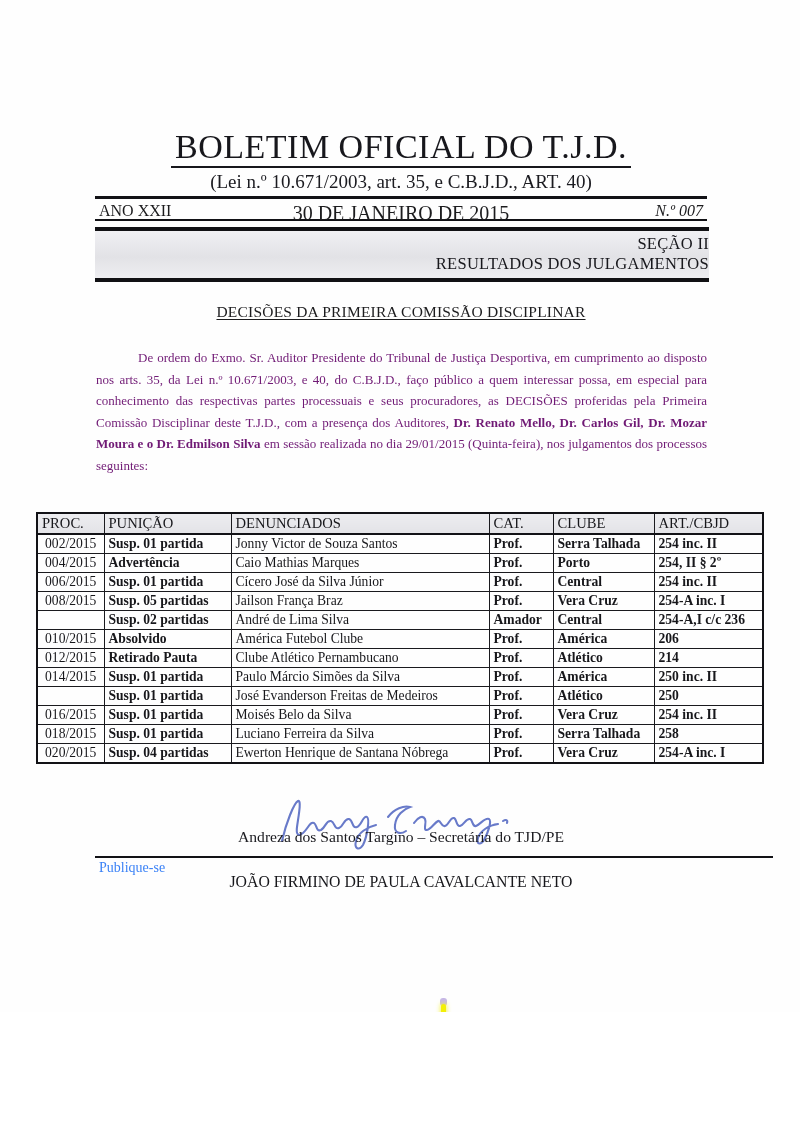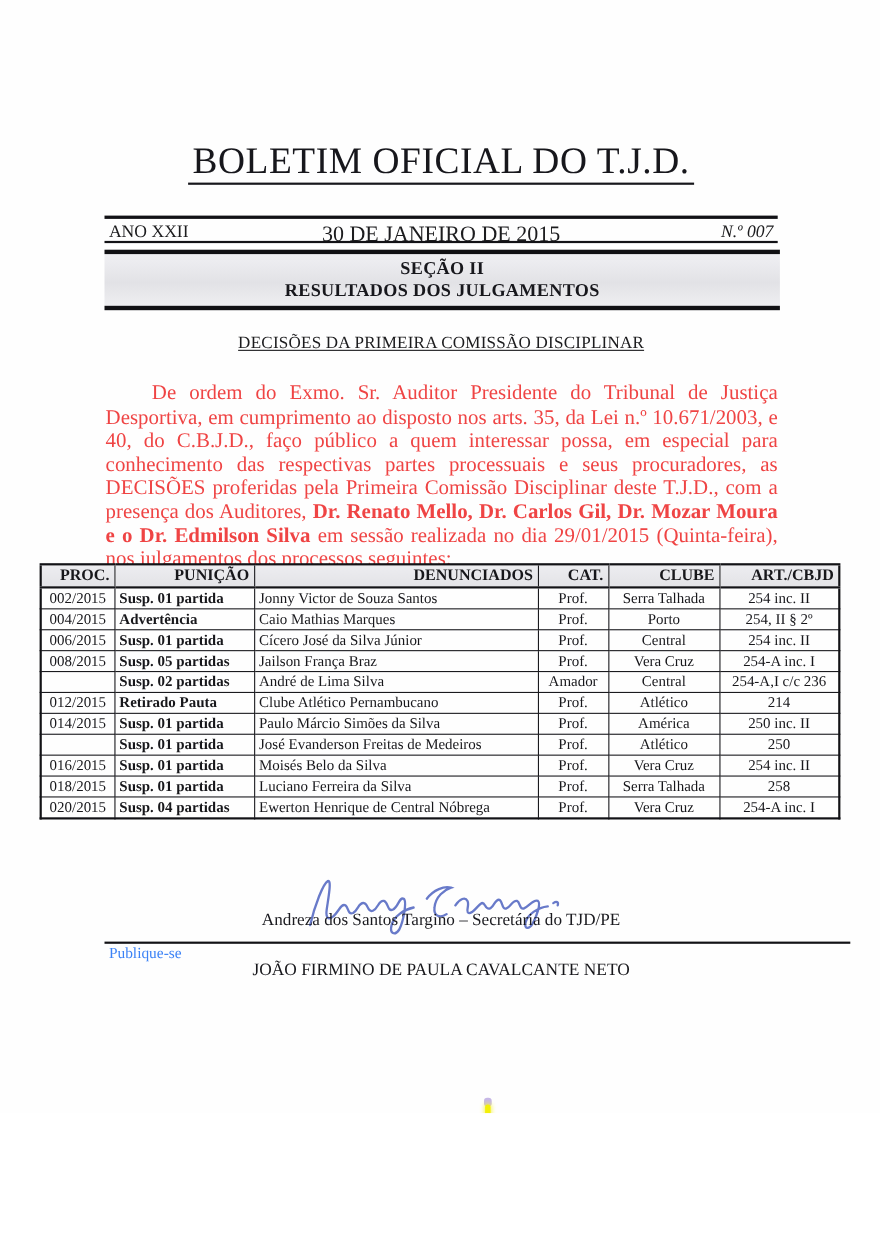--- a/index.html
+++ b/index.html
@@ -36,65 +36,66 @@
   
   .section-banner {
     position: absolute; top: 227px; left: 95px; width: 614px;
     border-top: 4px solid #111114;
     border-bottom: 4px solid #111114;
     background: linear-gradient(180deg, #f0f0f3 0%, #e2e2e6 55%, #eeeef1 100%);
     text-align: center;
     padding: 3px 0 4px 0;
   }
   .section-banner .l1, .section-banner .l2 {
-    font-weight: bold; font-size: 16.5px; color: #17171c; line-height: 20px;
+    font-weight: normal; font-size: 16.5px; color: #17171c; line-height: 20px;
     letter-spacing: 0.3px;
+    text-align: right;
   }
 
   
   .decision-heading {
     position: absolute; top: 303px; left: 95px; width: 612px; text-align: center;
   }
   .decision-heading span {
     font-weight: normal; font-size: 15.5px; letter-spacing: 0.2px;
     text-decoration: underline; text-underline-offset: 2px;
   }
 
   
   .intro {
     position: absolute; top: 347px; left: 96px; width: 611px;
-    font-size: 19px; line-height: 21.6px; text-align: justify;
-    text-indent: 42px; color: #ef4444;
+    font-size: 13px; line-height: 21.6px; text-align: justify;
+    text-indent: 42px; color: #701a75;
   }
   .intro b { font-weight: bold; }
 
   
   table.results {
     position: absolute; top: 512px; left: 36px;
     width: 726px; border-collapse: collapse; table-layout: fixed;
     font-size: 13.6px; color: #17171b;
   }
   table.results th, table.results td {
     border: 1.6px solid #1a1a1e;
     padding: 1px 4px;
     height: 19px;
     overflow: hidden; white-space: nowrap;
   }
   table.results th {
-    font-size: 14.6px; font-weight: bold; text-align: right;
+    font-size: 14.6px; font-weight: normal; text-align: left;
     background: linear-gradient(180deg, #ededf0, #e3e3e7);
     border-bottom: 2.2px solid #121216;
     border-top: 2.2px solid #121216;
     height: 21px;
   }
   table.results { border: 2.2px solid #121216; }
   td.c0 { text-align: center; }
   td.c1 { font-weight: bold; text-align: left; padding-left: 6px; }
   td.c2 { text-align: left; padding-left: 6px; }
-  td.c3, td.c4, td.c5 { text-align: center; }
+  td.c3, td.c4, td.c5 { text-align: left; font-weight: bold; }
 
   
   .sig-script { position: absolute; top: 793px; left: 268px; width: 250px; height: 58px; }
   .sig-line {
     position: absolute; top: 828px; left: 95px; width: 612px;
     text-align: center; font-size: 15.6px; color: #1a1a1f;
   }
 
   .publish-rule {
     position: absolute; top: 856px; left: 95px; width: 678px;
@@ -123,20 +124,21 @@
     background: #bcaae4; border-radius: 3px; opacity: 0.85;
   }
 </style>
 </head>
 <body>
 
 <div class="page">
 
   <div class="masthead">
     <div><span class="paper-title">BOLETIM OFICIAL DO T.J.D.</span></div>
+    <div class="paper-subtitle">(Lei n.º 10.671/2003, art. 35, e C.B.J.D., ART. 40)</div>
   </div>
 
   <div class="issue-bar">
     <span class="left">ANO XXII</span>
     <span class="mid">30 DE JANEIRO DE 2015</span>
     <span class="right">N.º 007</span>
   </div>
 
   <div class="section-banner">
     <div class="l1">SEÇÃO II</div>
@@ -203,20 +205,28 @@
         </tr>
         <tr>
           <td class="c0"></td>
           <td class="c1">Susp. 02 partidas</td>
           <td class="c2">André de Lima Silva</td>
           <td class="c3">Amador</td>
           <td class="c4">Central</td>
           <td class="c5">254-A,I c/c 236</td>
         </tr>
         <tr>
+          <td class="c0">010/2015</td>
+          <td class="c1">Absolvido</td>
+          <td class="c2">América Futebol Clube</td>
+          <td class="c3">Prof.</td>
+          <td class="c4">América</td>
+          <td class="c5">206</td>
+        </tr>
+        <tr>
           <td class="c0">012/2015</td>
           <td class="c1">Retirado Pauta</td>
           <td class="c2">Clube Atlético Pernambucano</td>
           <td class="c3">Prof.</td>
           <td class="c4">Atlético</td>
           <td class="c5">214</td>
         </tr>
         <tr>
           <td class="c0">014/2015</td>
           <td class="c1">Susp. 01 partida</td>
@@ -245,21 +255,21 @@
           <td class="c0">018/2015</td>
           <td class="c1">Susp. 01 partida</td>
           <td class="c2">Luciano Ferreira da Silva</td>
           <td class="c3">Prof.</td>
           <td class="c4">Serra Talhada</td>
           <td class="c5">258</td>
         </tr>
         <tr>
           <td class="c0">020/2015</td>
           <td class="c1">Susp. 04 partidas</td>
-          <td class="c2">Ewerton Henrique de Central Nóbrega</td>
+          <td class="c2">Ewerton Henrique de Santana Nóbrega</td>
           <td class="c3">Prof.</td>
           <td class="c4">Vera Cruz</td>
           <td class="c5">254-A inc. I</td>
         </tr>
       </tbody>
   </table>
 
   <svg class="sig-script" viewBox="0 0 250 58">
     <g fill="none" stroke="#5c6fc5" stroke-width="2.1" stroke-linecap="round" opacity="0.92">
       <path d="M14,48 C18,30 26,10 30,8 C34,6 30,26 29,34 C28,41 30,44 35,40 C40,36 42,28 46,30 C49,32 48,39 53,37 C58,34 58,27 63,28 C67,29 66,37 71,35 C76,33 76,25 81,26 C85,27 84,36 89,34 C94,32 95,22 99,24 C102,26 99,44 95,52 C91,58 86,56 88,48 C90,40 99,34 108,32"></path>

